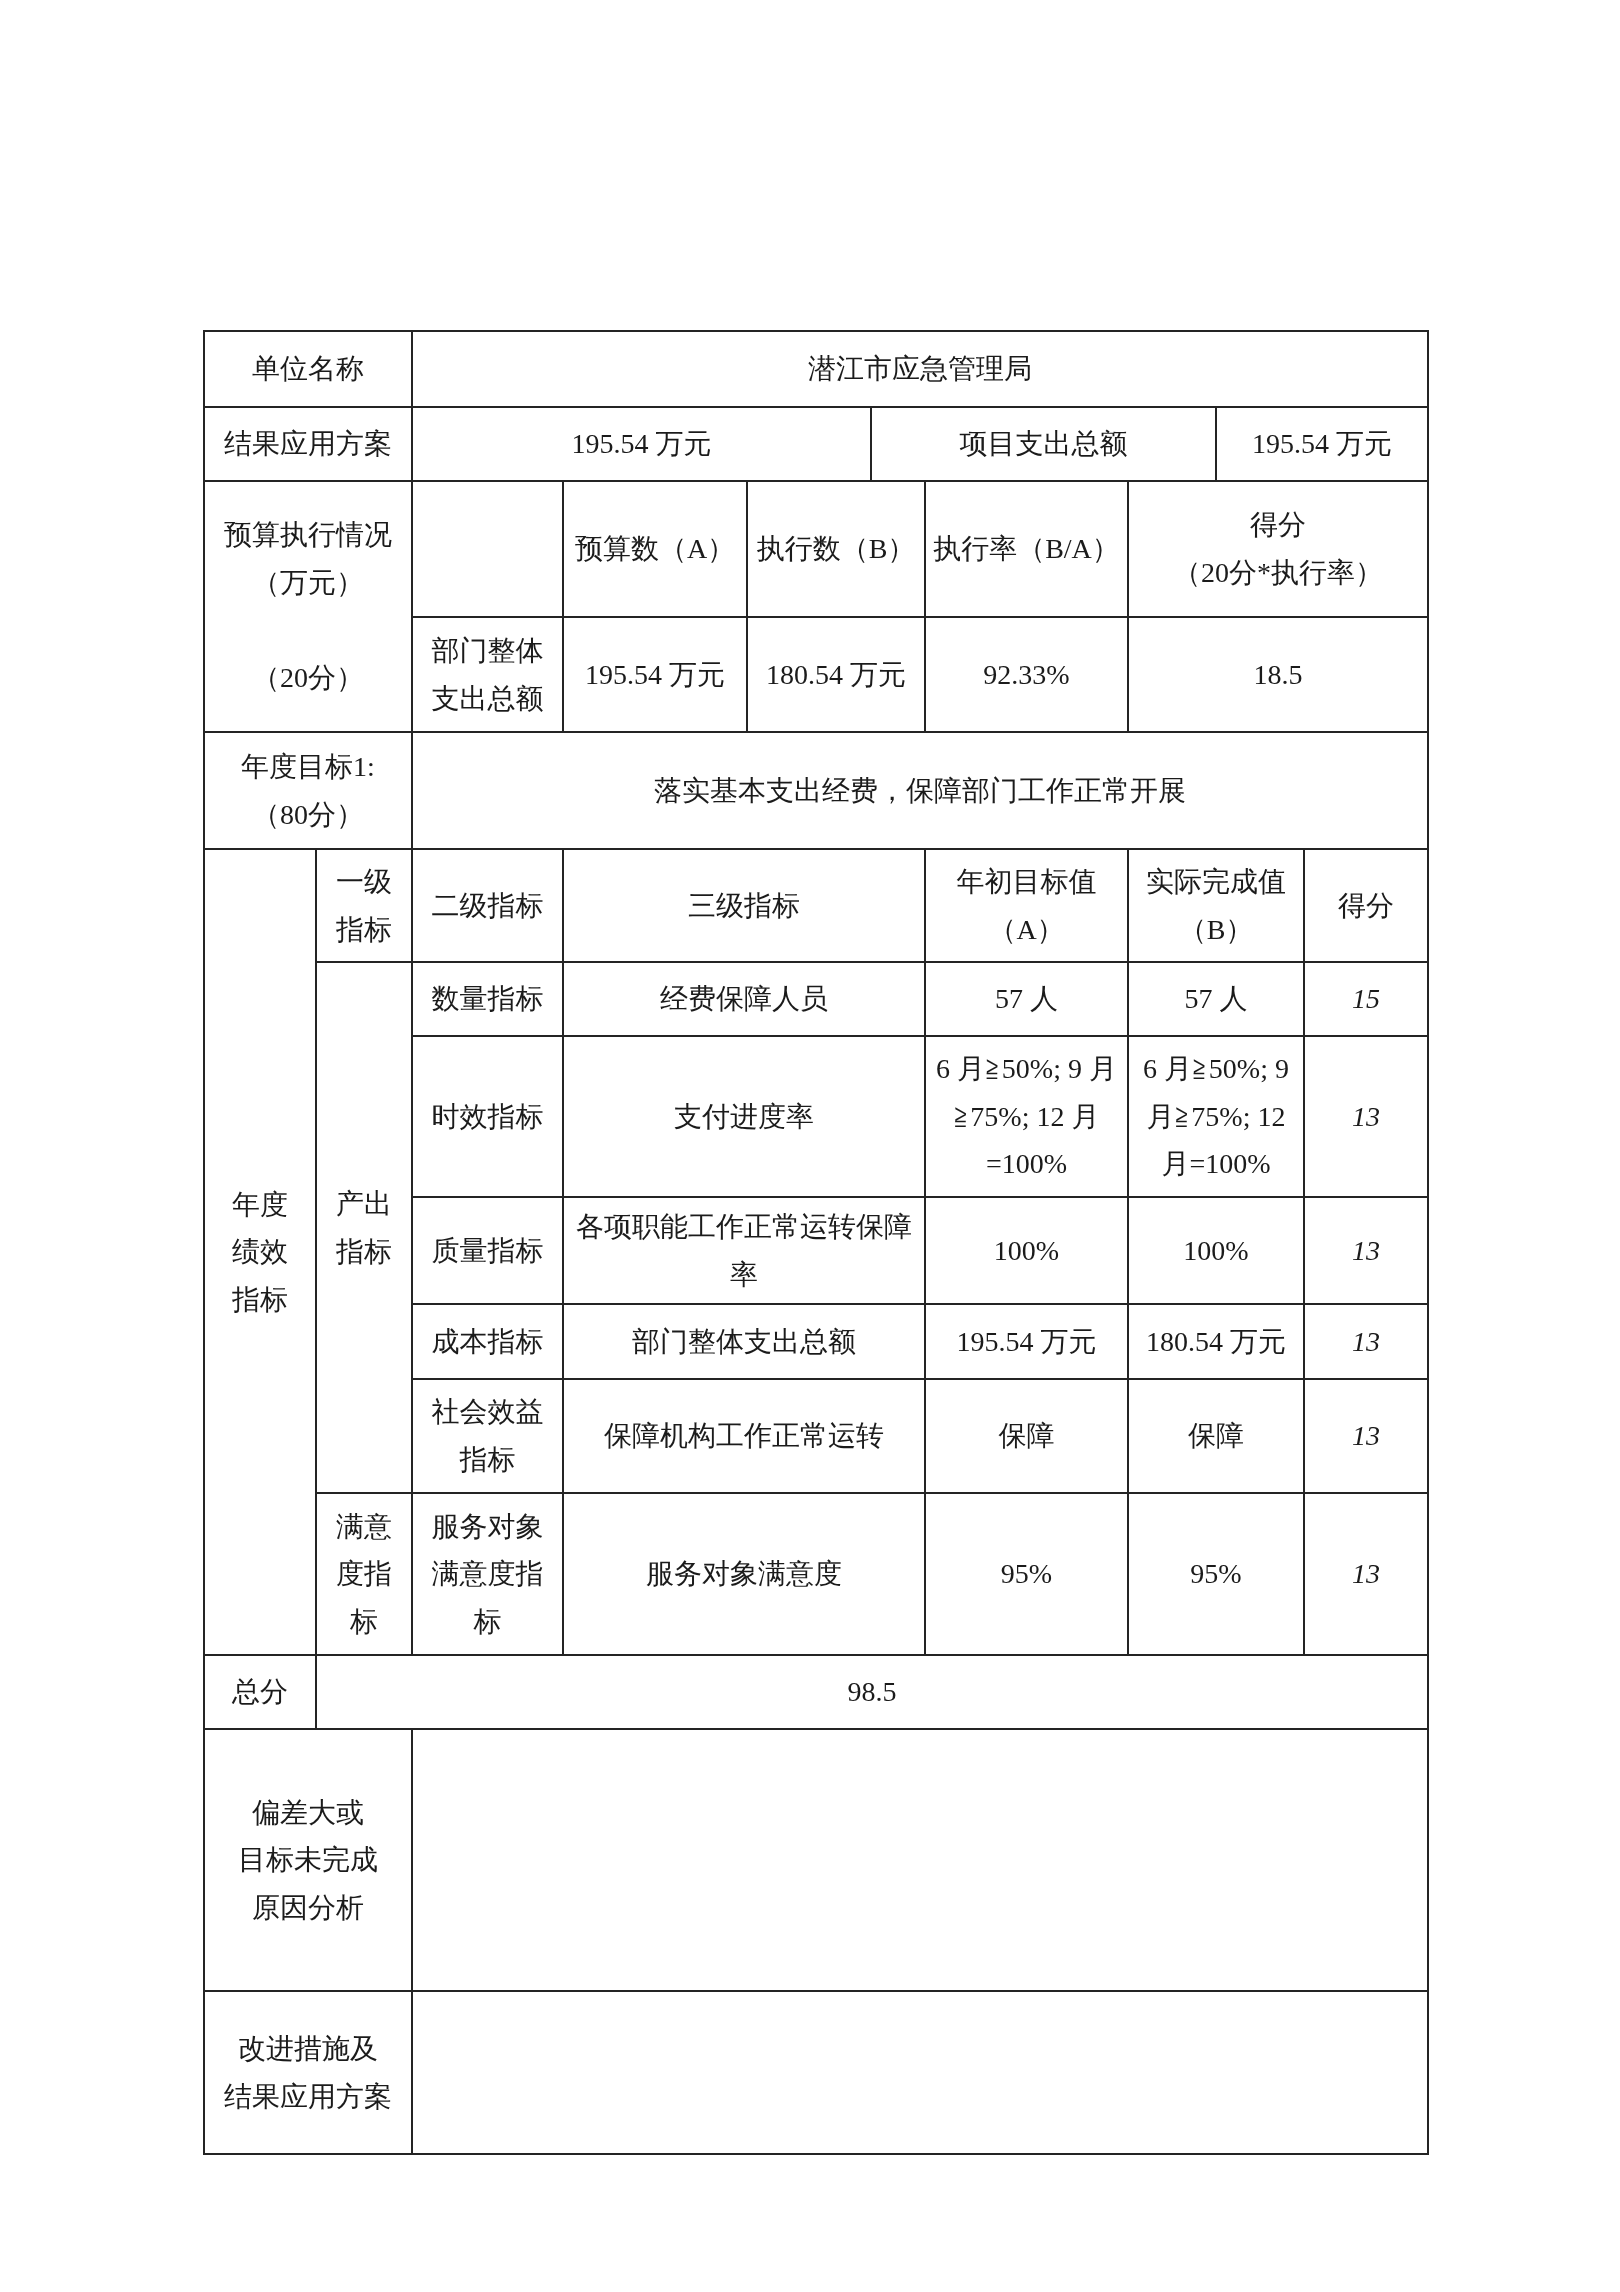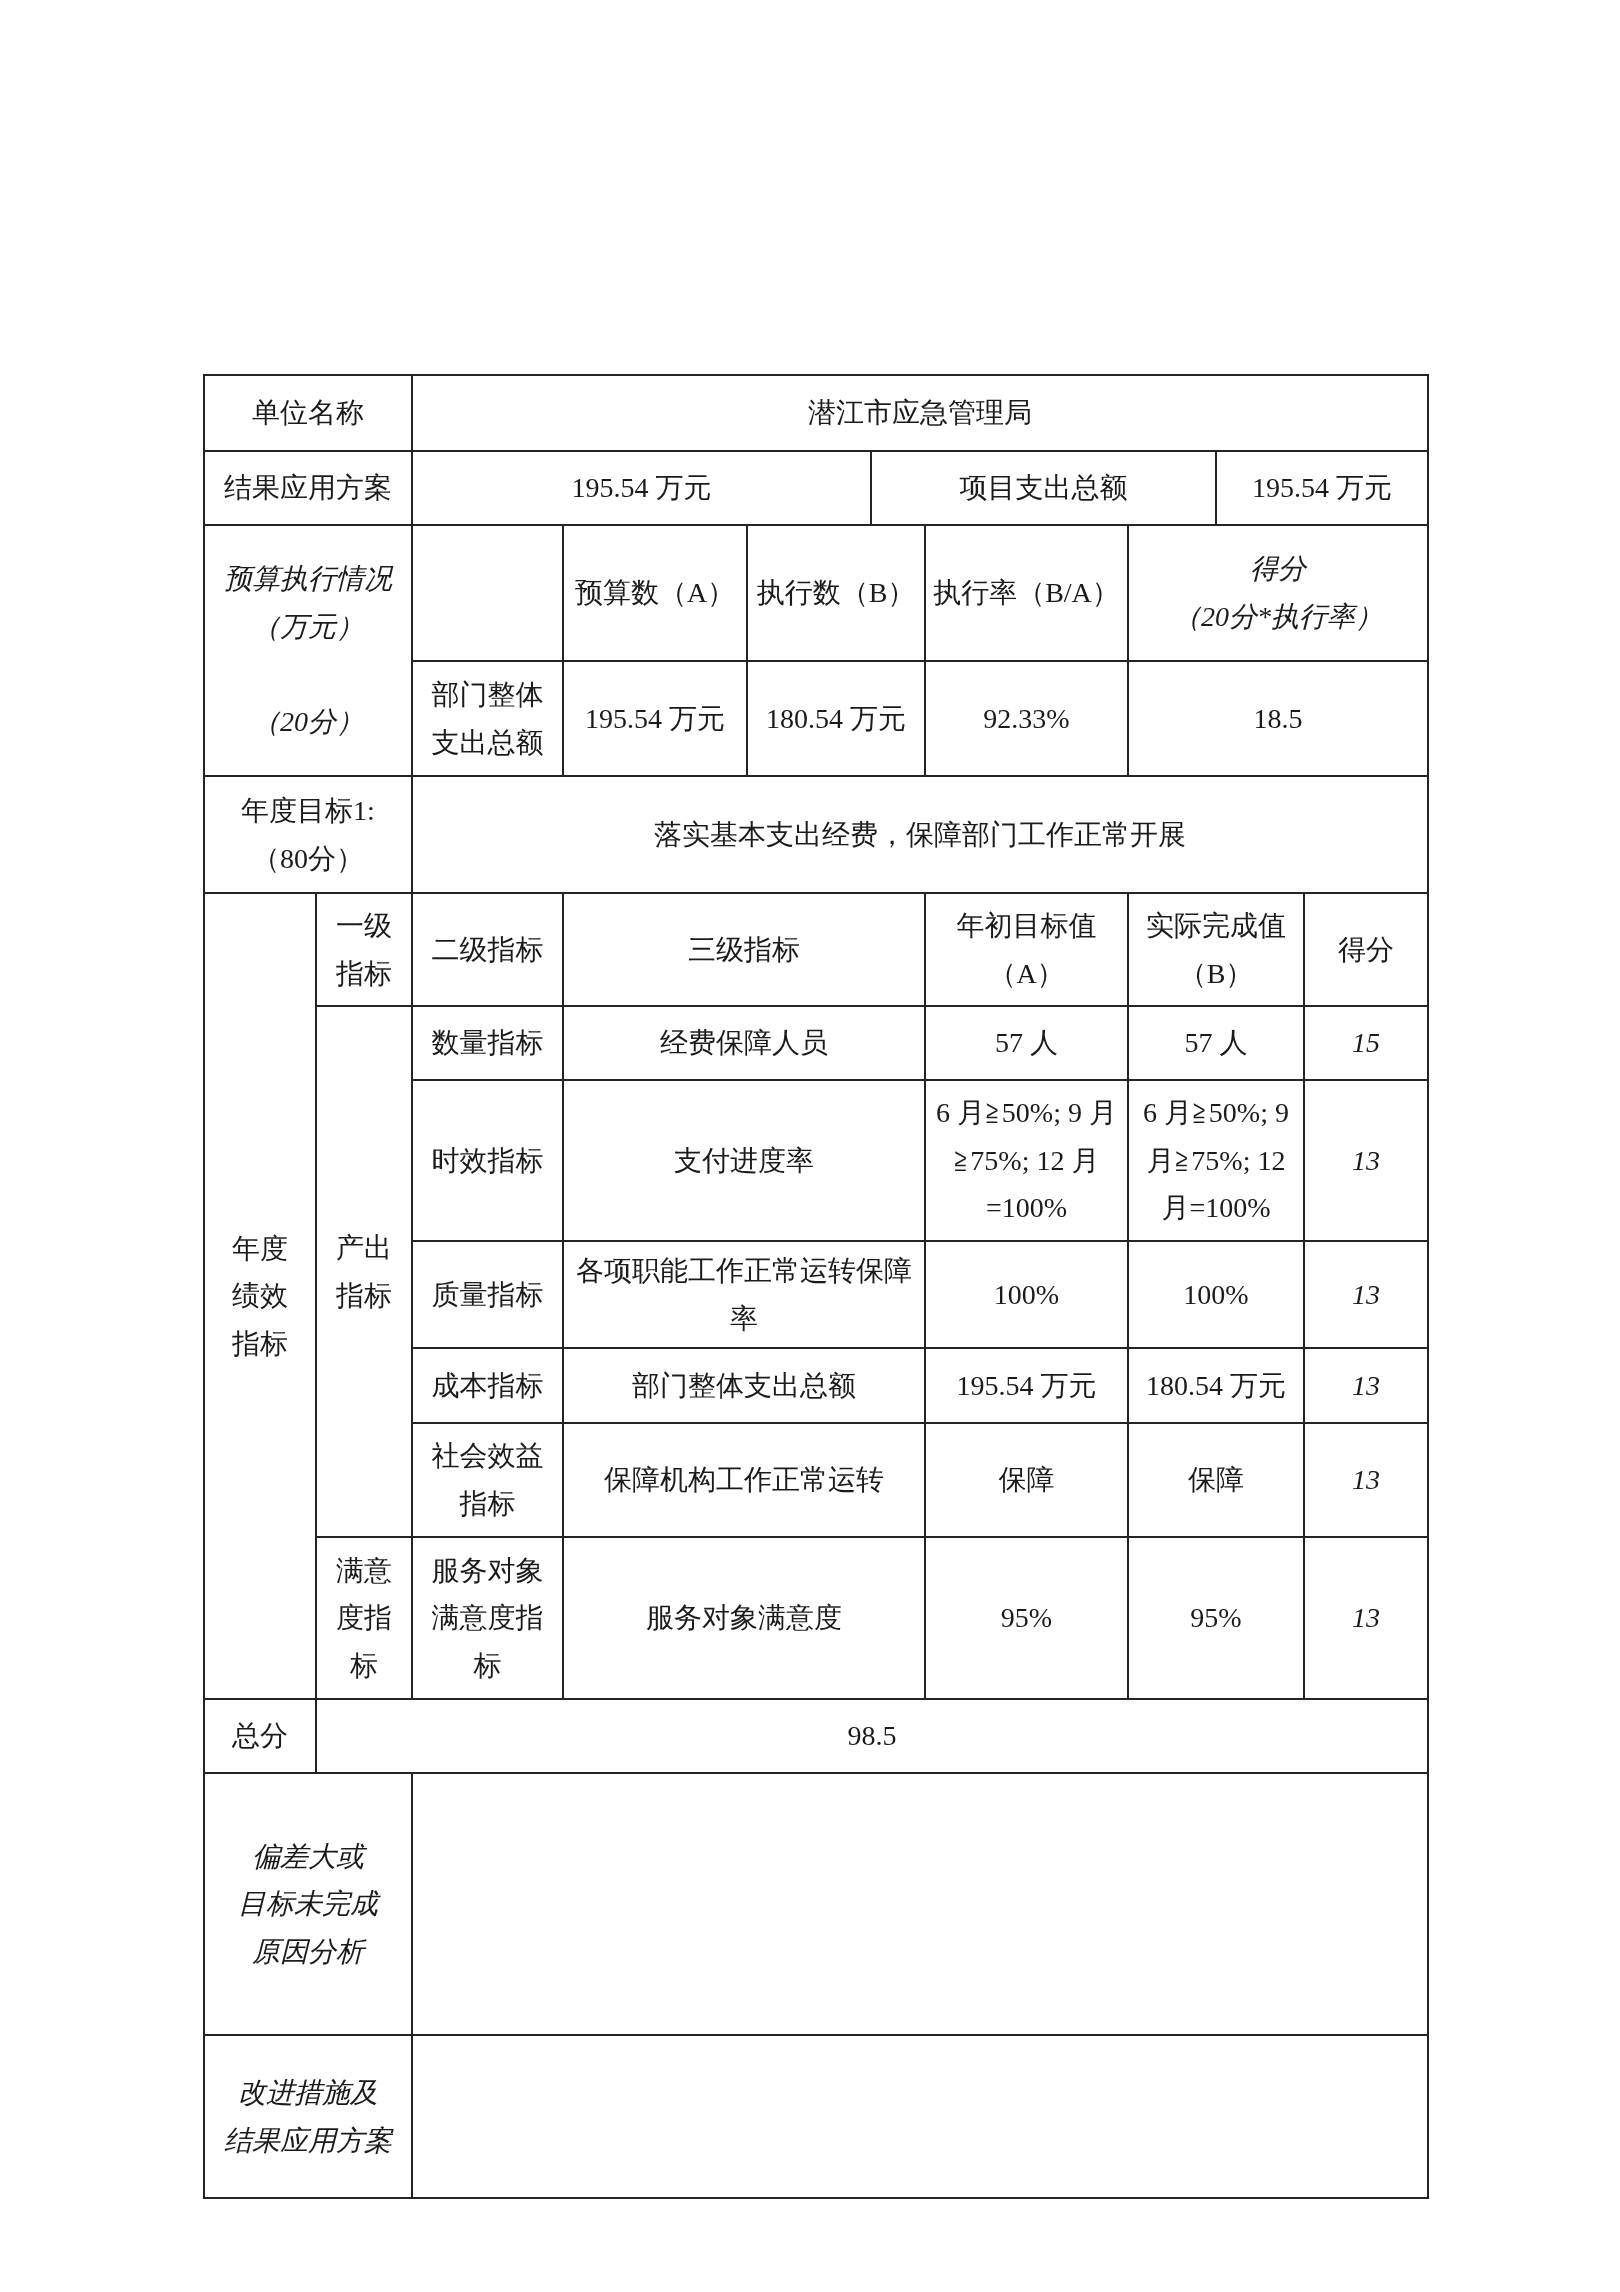--- a/index.html
+++ b/index.html
@@ -18,37 +18,36 @@
     position: absolute;
     left: 203px;
     top: 330px;
     width: 1225px;
   }
   table.doc {
     width: 1225px;
     table-layout: fixed;
     border-collapse: collapse;
     border: 2.9px solid #1c1c1c;
-    margin-top: 44px;
   }
   table.doc td {
     border: 2px solid #242424;
     text-align: center;
     vertical-align: middle;
     padding: 2px 5.9px;
     font-size: 28px;
     line-height: 1.7;
     white-space: pre-line;
     overflow: hidden;
     color: #1b1b1b;
   }
   
   tr.thick-top td { border-top: 2.9px solid #1a1a1a; }
 
-  td.airy   { line-height: 2.25; font-style: italic; }
+  td.airy   { line-height: 2.25; }
   td.left   { text-align: left; padding-left: 13.7px; }
   td.sm     { font-size: 24.5px; line-height: 1.85; font-family: Liberation Serif, serif; }
   td.goal-value  { padding-right: 216px; }  
   td.score-col   { font-size: 28px; font-style: italic; }
   td.empty-cell  { }
 </style>
 </head>
 <body>
 
 <div class="doc-table-wrap">

